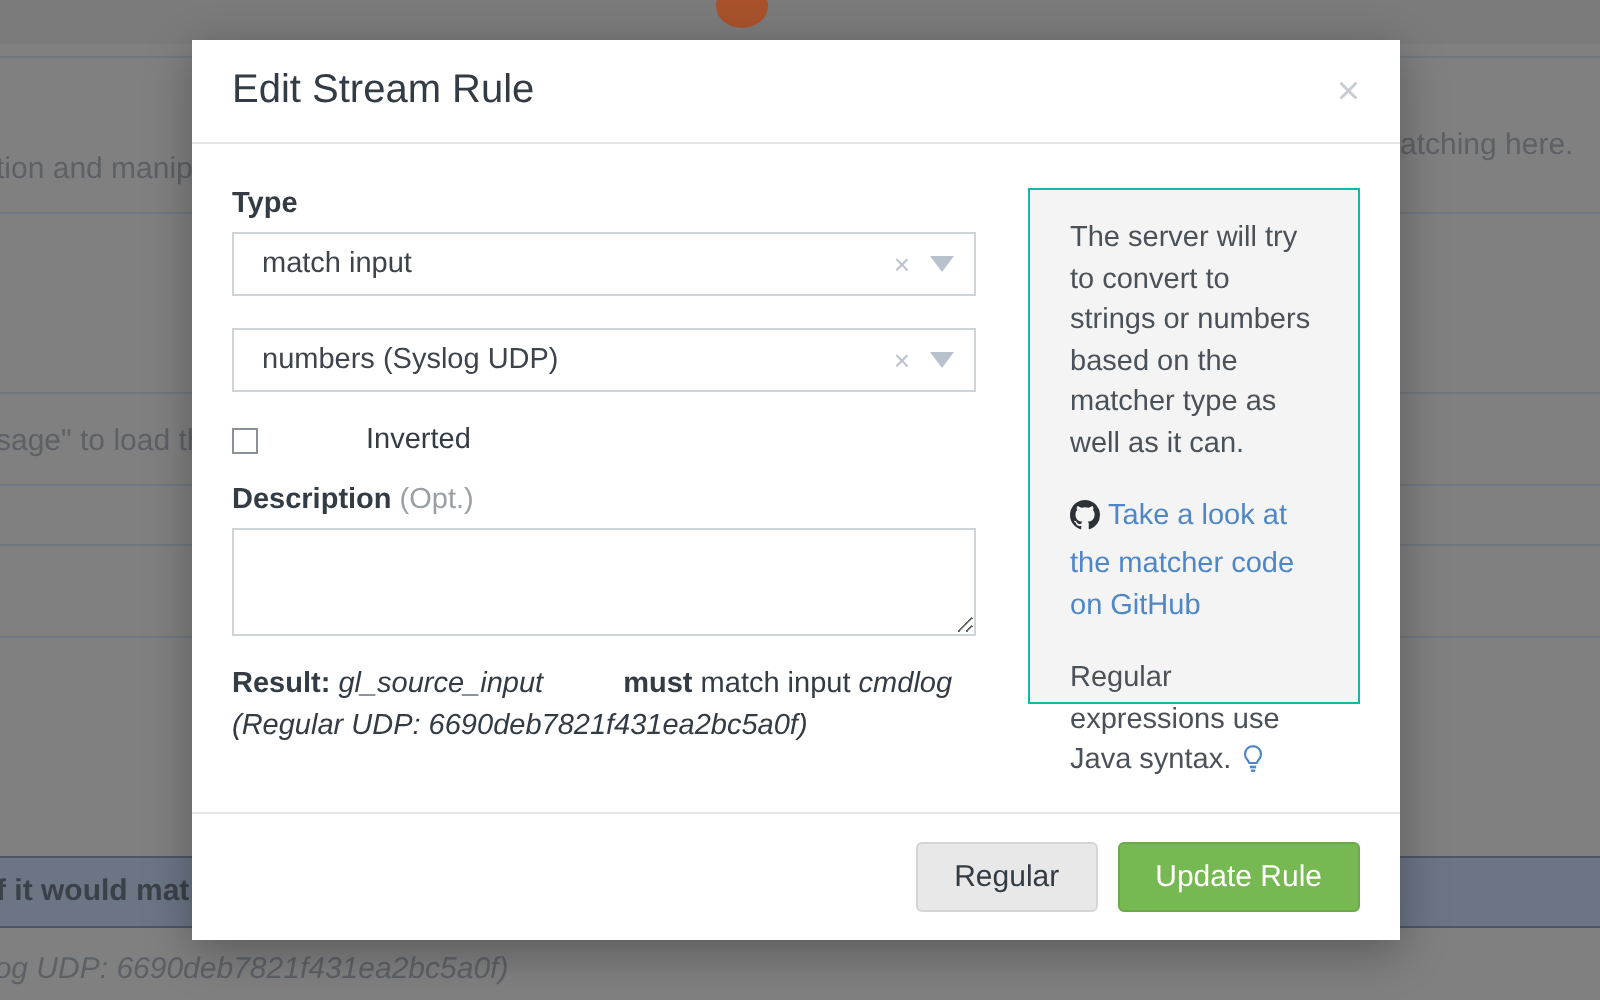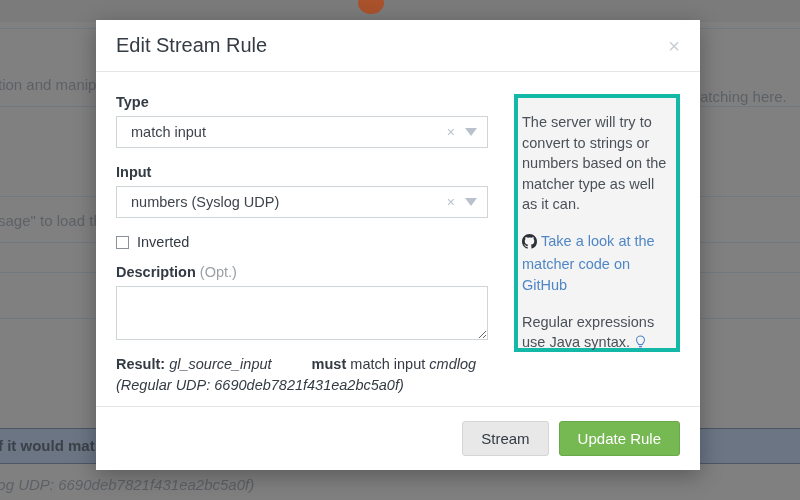--- a/index.html
+++ b/index.html
@@ -147,20 +147,21 @@
     width: 0; height: 0;
     border-left: 6px solid transparent;
     border-right: 6px solid transparent;
     border-top: 8px solid #b9c2cc;
     cursor: pointer;
   }
   .checkbox-row {
     display: flex;
     align-items: center;
     margin: 2px 0 14px 0;
+    gap: 46px;
   }
   .cb {
     width: 13px; height: 13px;
     border: 1px solid #8b9099;
     background: #fff;
     margin-right: 8px;
     cursor: pointer;
     box-sizing: border-box;
   }
   .cb-label {
@@ -186,22 +187,22 @@
     color: #333b44;
     line-height: 1.45;
   }
   #result-line .lbl { font-weight: bold; }
   #result-line .em { font-style: italic; }
   #result-line .strong { font-weight: bold; margin-left: 36px; }
 
   #info-col {
     flex: 1 1 auto;
     background: #f4f4f4;
-    border: 4px solid #14b8a6;
-    padding: 14px 4px;
+    border: 1px solid #14b8a6;
+    padding: 14px 20px;
     box-sizing: border-box;
     align-self: flex-start;
     height: 258px;
   }
   #info-col p {
     margin: 0 0 16px 0;
     font-size: 14.5px;
     line-height: 1.42;
     color: #4a5159;
   }
@@ -262,21 +263,21 @@
 
   <div class="bd-rule" style="top:28px"></div>
   <div class="bd-rule" style="top:106px"></div>
   <div class="bd-rule" style="top:196px"></div>
   <div class="bd-rule" style="top:242px"></div>
   <div class="bd-rule" style="top:272px"></div>
   <div class="bd-rule" style="top:318px"></div>
   <div class="bd-band" style="top:428px;height:34px"></div>
 
   <div class="bd-text" style="top:76px;left:-2px">tion and manip</div>
-  <div class="bd-text" style="top:88px;left:700px">atching here.</div>
+  <div class="bd-text" style="top:64px;left:700px">atching here.</div>
   <div class="bd-text" style="top:212px;left:-2px">sage" to load th</div>
   <div class="bd-text bold" style="top:437px;left:-2px">f it would mat</div>
   <div class="bd-text italic" style="top:476px;left:-6px">log UDP: 6690deb7821f431ea2bc5a0f)</div>
 </div>
 
 <div id="modal">
 
   <div id="modal-header">
     <div id="modal-title">Edit Stream Rule</div>
     <button id="modal-close">×</button>
@@ -286,21 +287,20 @@
 
     <div id="form-col">
 
       <label class="field-label">Type</label>
       <div class="select-box">
         <span class="select-value">match input</span>
         <span class="select-clear">×</span>
         <span class="select-caret"></span>
       </div>
 
-      <label class="field-label">Input</label>
       <div class="select-box">
         <span class="select-value">numbers (Syslog UDP)</span>
         <span class="select-clear">×</span>
         <span class="select-caret"></span>
       </div>
 
       <div class="checkbox-row">
         <span class="cb"></span>
         <span class="cb-label">Inverted</span>
       </div>
@@ -331,16 +331,16 @@
           <svg width="15" height="16" viewBox="0 0 16 18" aria-hidden="true">
             <path d="M8 1.2c-2.5 0-4.5 2-4.5 4.5 0 1.6.9 2.8 1.7 3.7.4.5.6.9.7 1.3h4.2c.1-.4.3-.8.7-1.3.8-.9 1.7-2.1 1.7-3.7 0-2.5-2-4.5-4.5-4.5z" fill="none" stroke="#4f86c6" stroke-width="1.2"></path>
             <rect x="6.2" y="12.2" width="3.6" height="1.5" fill="#4f86c6"></rect>
             <rect x="6.7" y="14.3" width="2.6" height="1.4" rx=".6" fill="#4f86c6"></rect>
           </svg>
         </span></p>
     </div>
   </div>
 
   <div id="modal-footer">
-    <button class="btn" id="cancel-button">Stream</button>
+    <button class="btn" id="cancel-button">Regular</button>
     <button class="btn" id="update-rule-button">Update Rule</button>
   </div>
 </div>
 
 </body></html>

